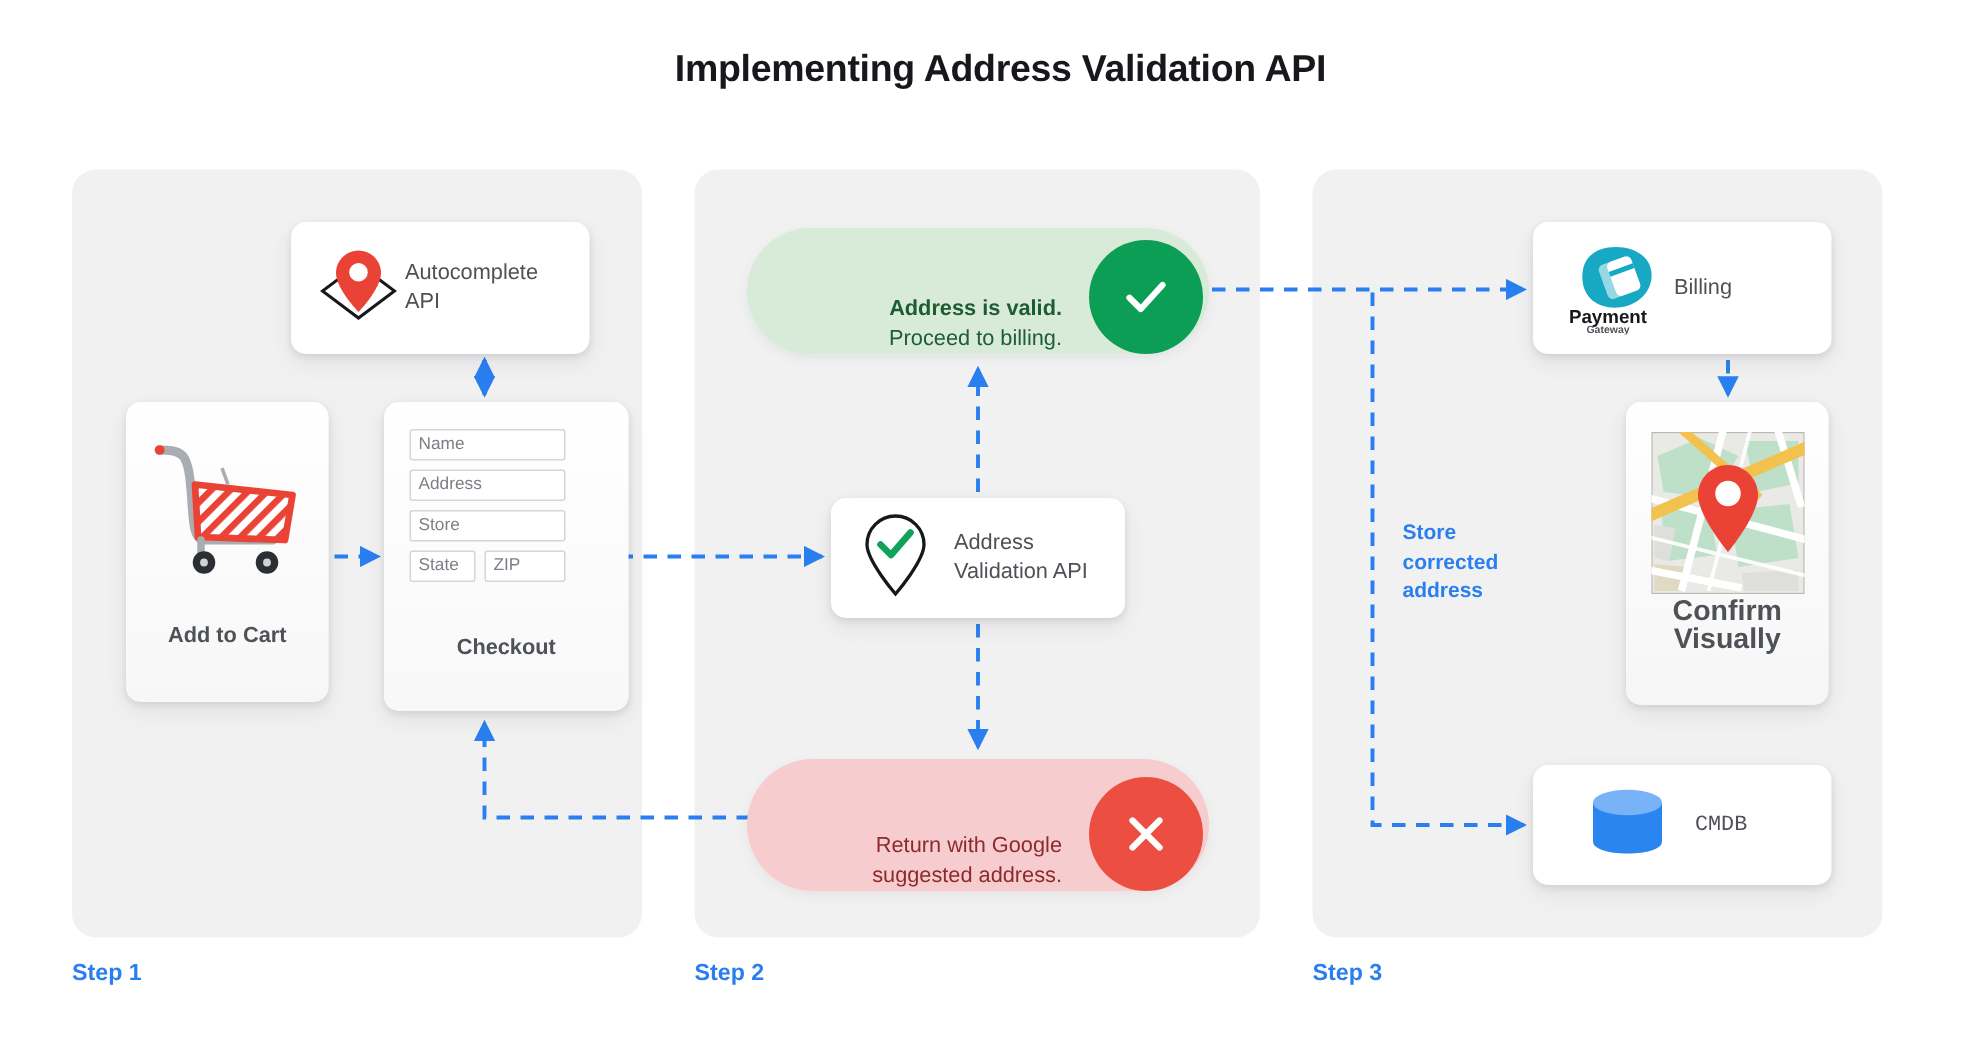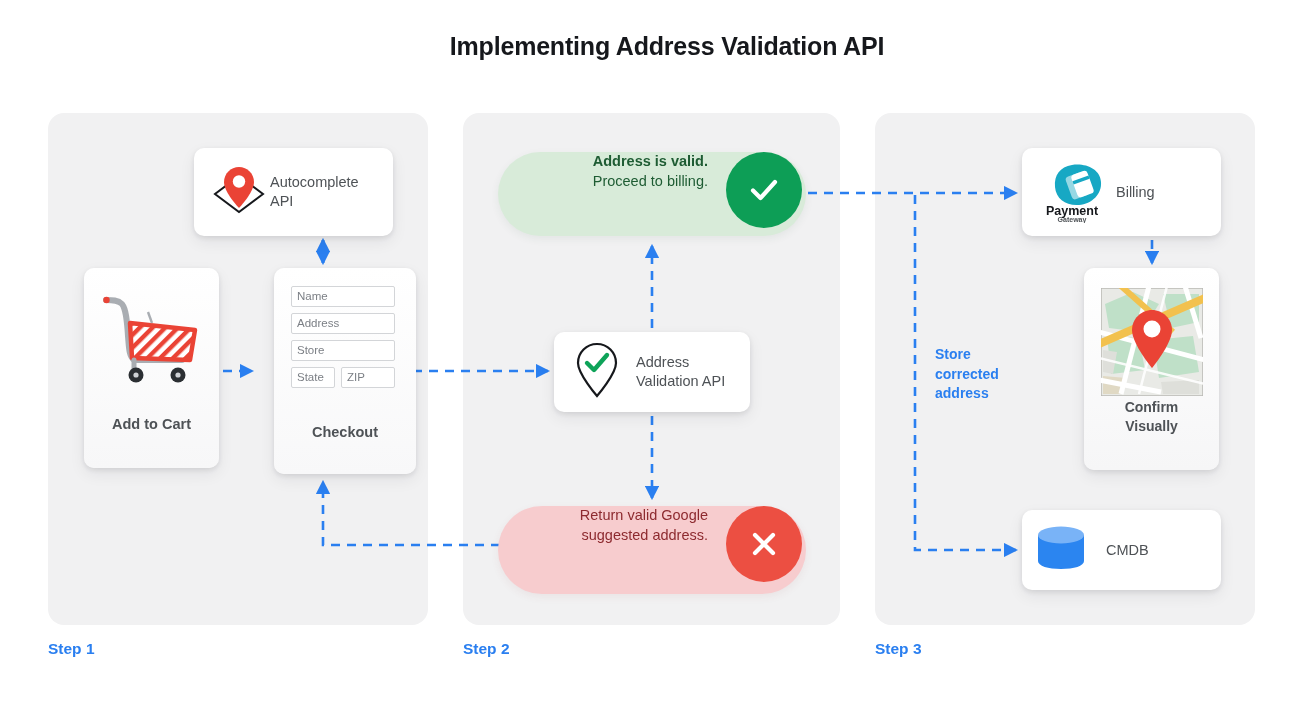--- a/index.html
+++ b/index.html
@@ -46,21 +46,21 @@
   #card-autocomplete .card-label{max-width:110px;}
 
   
   #card-cart{left:84px;top:268px;width:135px;height:200px;
      background:linear-gradient(180deg,#ffffff 0%,#f7f7f8 100%);}
   #card-cart .big-label{
      position:absolute;left:0;bottom:36px;width:100%;text-align:center;
      font-size:14.5px;font-weight:bold;color:#4e5256;margin-top:36px;}
 
   
-  #card-checkout{left:274px;top:268px;width:142px;height:206px;
+  #card-checkout{left:256px;top:268px;width:163px;height:206px;
      background:linear-gradient(180deg,#ffffff 0%,#f8f8f9 100%);text-decoration:underline;}
   #card-checkout .big-label{
      position:absolute;left:0;bottom:34px;width:100%;text-align:center;
      font-size:14.5px;font-weight:bold;color:#4e5256;}
   .form{position:absolute;left:17px;top:18px;width:104px;}
   .field{
      box-sizing:border-box;height:21px;border:1px solid #d3d5d8;border-radius:2px;
      background:#fff;font-size:11.5px;color:#7b7f85;line-height:19px;
      padding-left:5px;margin-bottom:6px;width:100%;
   }
@@ -68,21 +68,21 @@
   .field-row .field{margin-bottom:16px;}
   .f-state{width:44px;flex:none;}
   .f-zip{width:54px;flex:none;}
 
   
   #card-validation{left:554px;top:332px;width:196px;height:80px;
      display:flex;align-items:center;padding-left:18px;box-sizing:border-box;}
   #card-validation .card-label{margin-left:14px;}
 
   
-  .pill{position:absolute;border-radius:48px;display:flex;align-items:flex-start;}
+  .pill{position:absolute;border-radius:48px;display:flex;align-items:flex-end;}
   #pill-valid{left:498px;top:152px;width:308px;height:84px;background:#d8ebd9;
      box-shadow:0 3px 8px rgba(40,90,55,.07);}
   #pill-invalid{left:498px;top:506px;width:308px;height:88px;background:#f7ccce;
      box-shadow:0 3px 8px rgba(140,50,55,.07);}
   .pill-text{flex:1;text-align:right;padding-right:18px;font-size:14.5px;line-height:19.5px;}
   #pill-valid .pill-text{color:#1e5c33;}
   #pill-invalid .pill-text{color:#8d2a2f;}
   .pill-text .strong{font-weight:bold;display:block;}
   .pill-badge{
      width:76px;height:76px;border-radius:50%;margin-right:4px;flex:none;
@@ -92,23 +92,23 @@
   #pill-invalid .pill-badge{background:#ec4f42;}
 
   
   #card-billing{left:1022px;top:148px;width:199px;height:88px;
      display:flex;align-items:center;padding-left:14px;box-sizing:border-box;}
   #card-billing .card-label{margin-left:6px;}
   #card-confirm{left:1084px;top:268px;width:135px;height:202px;
      background:linear-gradient(180deg,#ffffff 0%,#f6f6f7 100%);}
   #card-confirm .big-label{
      position:absolute;left:0;bottom:34px;width:100%;text-align:center;
-     font-size:14px;font-weight:bold;color:#4e5256;line-height:19px;}
+     font-size:19px;font-weight:bold;color:#4e5256;line-height:19px;}
   #card-cmdb{left:1022px;top:510px;width:199px;height:80px;
-     display:flex;align-items:center;padding-left:12px;box-sizing:border-box;}
+     display:flex;align-items:center;padding-left:36px;box-sizing:border-box;font-family:Liberation Mono, monospace;}
   #card-cmdb .card-label{margin-left:18px;}
 
   .store-note{
      position:absolute;left:935px;top:345px;width:110px;
      font-size:14px;font-weight:bold;color:#2a7ff0;line-height:19.5px;
   }
 
   svg.overlay{position:absolute;left:0;top:0;width:1312px;height:704px;pointer-events:none;}
   .icon-wrap{display:block;}
 </style>
@@ -219,21 +219,21 @@
       </svg>
     </span>
     <span class="card-label">
       <span>Address</span><br>
       <span>Validation API</span>
     </span>
   </div>
 
   <div class="pill" id="pill-invalid">
     <div class="pill-text">
-      <span>Return valid Google</span><br>
+      <span>Return with Google</span><br>
       <span>suggested address.</span>
     </div>
     <div class="pill-badge">
       <svg width="36" height="36" viewBox="0 0 36 36">
         <path d="M9 9 L27 27 M27 9 L9 27" fill="none" stroke="#ffffff" stroke-width="4.2" stroke-linecap="round"></path>
       </svg>
     </div>
   </div>
 
   <div class="card" id="card-billing">

